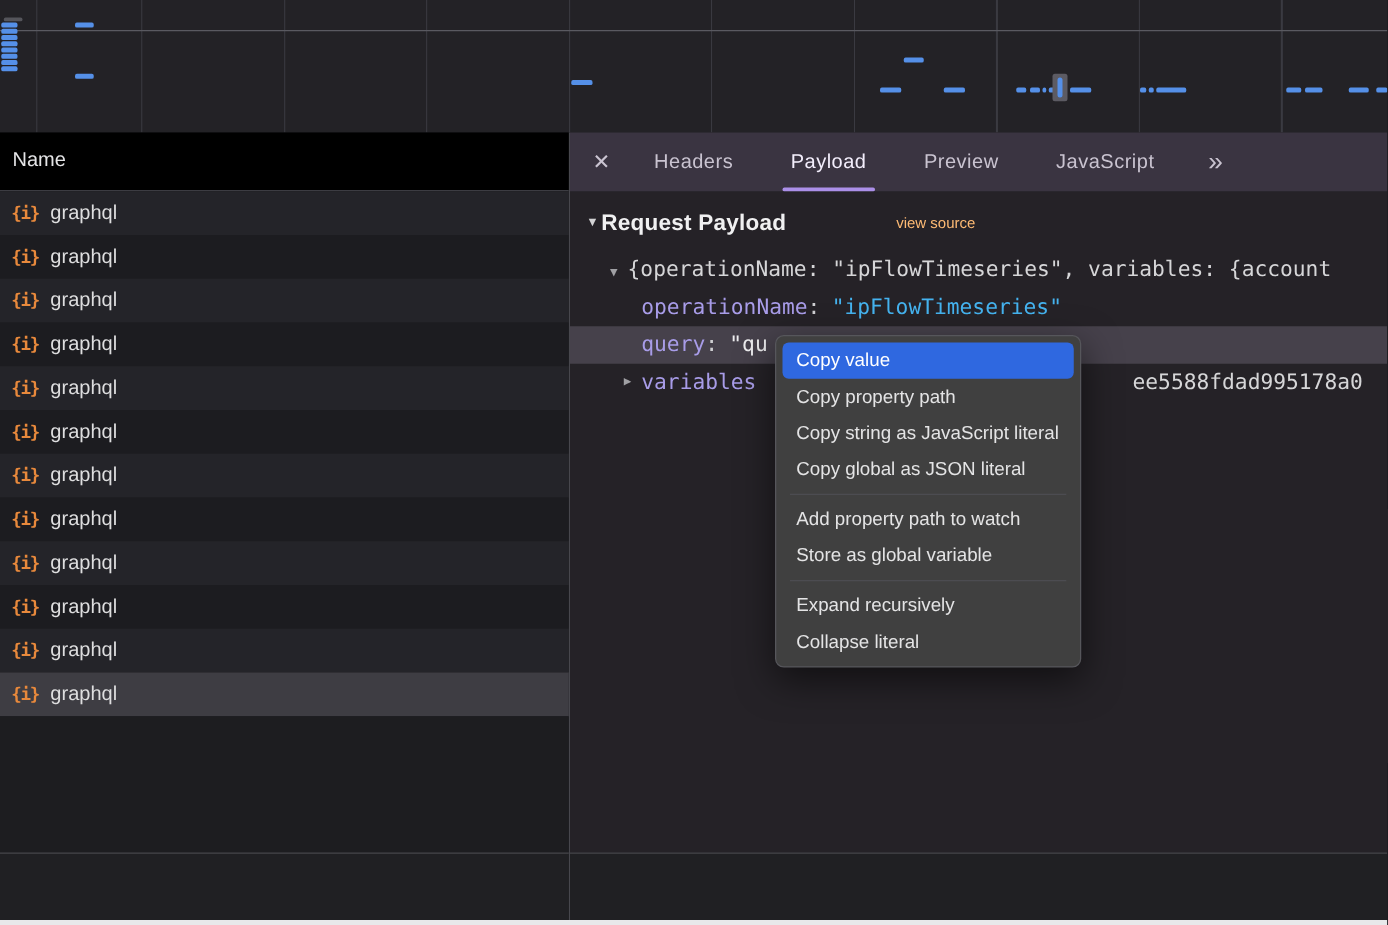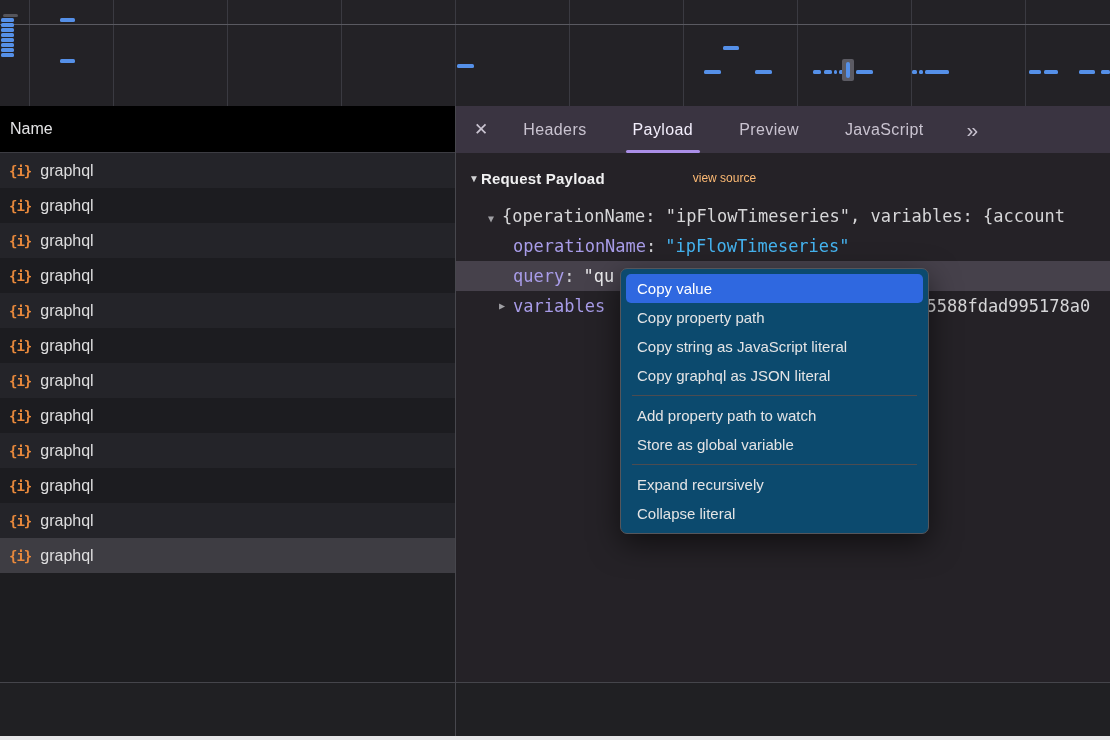--- a/index.html
+++ b/index.html
@@ -41,41 +41,41 @@
     letter-spacing:.4px;color:#c9c3d0;cursor:pointer;}
   .tab.active{color:#f3eefc;}
   .tab.active::after{content:"";position:absolute;left:-4px;right:-4px;bottom:0;height:3px;
     background:var(--tab-underline,#ab8fe8);border-radius:2px;}
   .overflow-icon{align-self:center;font-size:21px;color:#c9c3d0;margin-left:0px;cursor:pointer;}
 
   .payload{flex:1;position:relative;overflow:hidden;font-family:"DejaVu Sans Mono",monospace;}
   .p-header{position:absolute;left:13px;top:11px;height:28px;display:flex;align-items:center;
     font-family:"Liberation Sans",sans-serif;}
   .p-header .tri{font-size:10px;color:#d2d2d4;margin-right:2px;}
-  .p-header .title{font-size:15px;font-weight:bold;color:#f0f0f1;letter-spacing:.2px;}
+  .p-header .title{font-size:18px;font-weight:bold;color:#f0f0f1;letter-spacing:.2px;}
   .p-header .vs{margin-left:88px;font-size:12px;color:#fdba74;}
   .trow{position:absolute;left:0;width:100%;height:30px;line-height:30px;white-space:nowrap;
     font-size:17px;color:#d6d6d8;box-sizing:border-box;}
   .trow .tri{display:inline-block;font-size:10px;color:#a0a0a4;}
   .row-preview{top:49px;height:29px;line-height:29px;padding-left:32px;}
   .row-preview .tri{margin-right:8px;}
   .row-op{top:78px;padding-left:57px;}
   .row-query{top:108px;background:#46414b;padding-left:57px;}
   .row-vars{top:138px;padding-left:57px;}
   .row-vars .tri{position:absolute;left:43px;top:0;}
   .key{color:var(--key-purple,#a89ce8);}
   .colon{color:#cfcfd2;}
   .val-gap{margin-left:9px;}
   .str{color:var(--string-cyan,#45b3ef);}
   .plain{color:#ececee;}
   .dim{color:#d6d6d8;}
   .frag-right{position:absolute;left:450px;top:0;}
 
   
-  .context-menu{position:absolute;left:620px;top:268px;width:309px;box-sizing:border-box;background:#0c4a6e;
+  .context-menu{position:absolute;left:620px;top:268px;width:245px;box-sizing:border-box;background:#404040;
     border:1px solid #56565b;border-radius:7px;padding:5px 0;z-index:20;
     box-shadow:0 10px 30px rgba(0,0,0,.55);}
   .mi{height:29px;line-height:29px;padding:0 16px;font-size:15px;color:#e4e4e5;cursor:default;}
   .mi.hl{background:var(--menu-hl,#2f68e0);margin:0 5px;padding:0 11px;border-radius:5px;color:#ffffff;}
   .msep{height:1px;background:#4c4c51;margin:5px 11px;}
 
   .bottom-strip{position:absolute;left:0;top:736px;width:1110px;height:4px;background:#e8e8ea;}
 </style>
 </head>
 <body>
@@ -222,21 +222,21 @@
       </div>
     </div>
 
     <div class="foot"></div>
   </div>
 
   <div class="context-menu">
       <div class="mi hl">Copy value</div>
       <div class="mi">Copy property path</div>
       <div class="mi">Copy string as JavaScript literal</div>
-      <div class="mi">Copy graphql as JSON literal</div>
+      <div class="mi">Copy global as JSON literal</div>
       <div class="msep"></div>
       <div class="mi">Add property path to watch</div>
       <div class="mi">Store as global variable</div>
       <div class="msep"></div>
       <div class="mi">Expand recursively</div>
       <div class="mi">Collapse literal</div>
     </div>
 
   <div class="bottom-strip"></div>
 </div>

